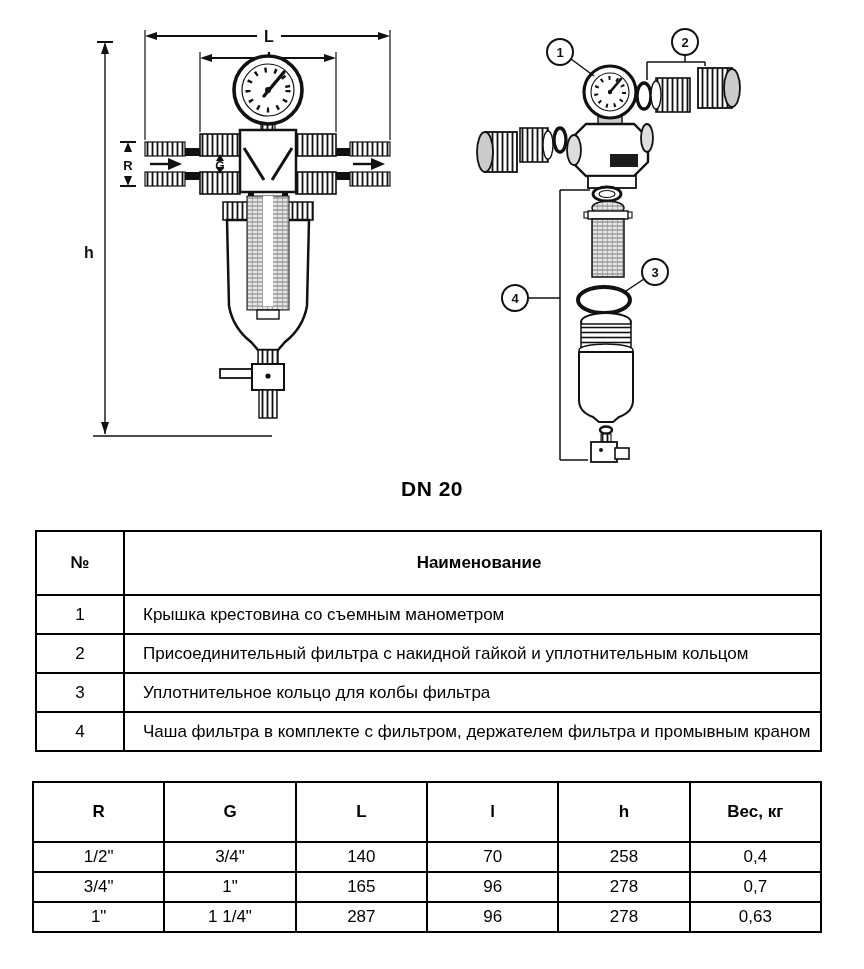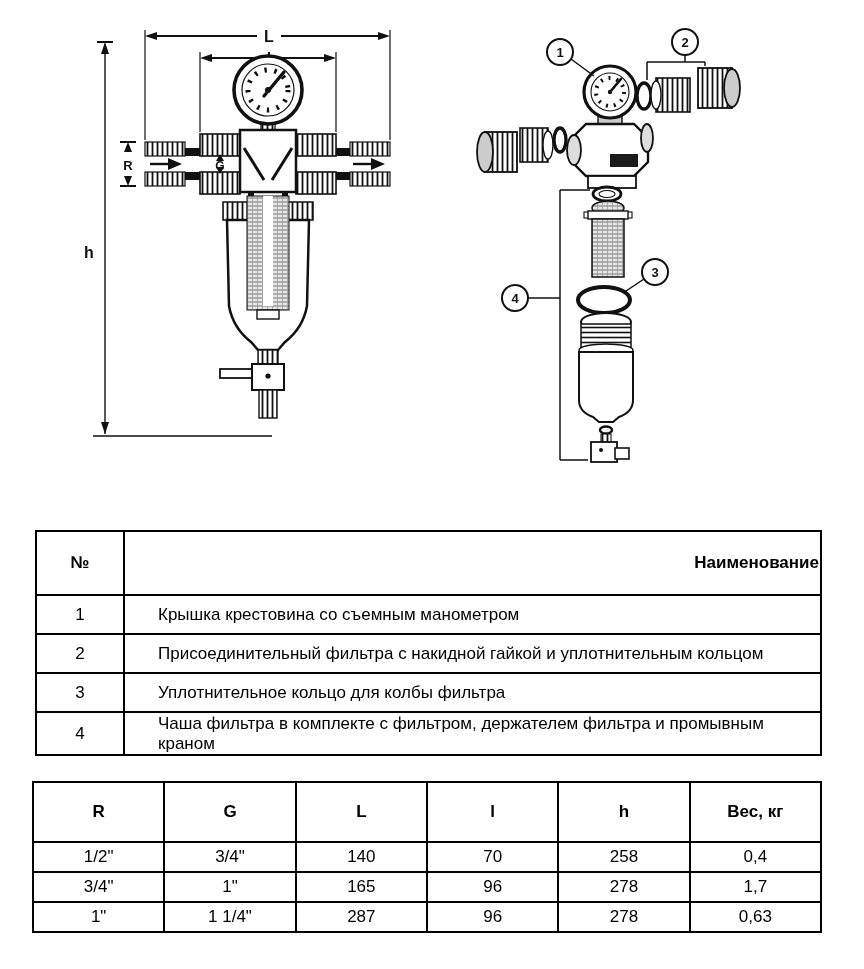--- a/index.html
+++ b/index.html
@@ -14,22 +14,22 @@
          font-size:21px;font-weight:bold;letter-spacing:.5px;}
 
   table{border-collapse:collapse;table-layout:fixed;position:absolute;background:#fff;}
   th,td{border:2px solid #000;vertical-align:middle;font-size:17px;line-height:1.15;}
   th{font-weight:bold;text-align:center;}
 
   .parts-table{left:35px;top:530px;width:787px;}
   .parts-table th{height:60px;}
   .parts-table td{height:35px;}
   .parts-table .c-num{width:84px;text-align:center;}
-  .parts-table .c-name{text-align:left;padding-left:33px;}
-  .parts-table th.c-name{text-align:right;padding-left:14px;}
+  .parts-table .c-name{text-align:left;padding-left:18px;}
+  .parts-table th.c-name{text-align:center;padding-left:14px;}
 
   .dim-table{left:32px;top:781px;width:790px;}
   .dim-table th{height:56px;}
   .dim-table td{height:26px;text-align:center;}
 
   svg text{font-family:"Liberation Sans",sans-serif;}
 </style>
 </head>
 <body>
 
@@ -242,20 +242,21 @@
       <circle cx="195" cy="252" r="13" fill="#fff" stroke="#111" stroke-width="2"></circle>
       <text x="195" y="257" text-anchor="middle" font-size="13" font-weight="bold" fill="#111">3</text>
     </g>
 
     <g>
       <circle cx="55" cy="278" r="13" fill="#fff" stroke="#111" stroke-width="2"></circle>
       <text x="55" y="283" text-anchor="middle" font-size="13" font-weight="bold" fill="#111">4</text>
     </g>
   </svg>
 
+  <div class="title">DN 20</div>
 
   <table class="parts-table">
     <tbody>
         <tr>
       <th class="c-num">№</th>
       <th class="c-name">Наименование</th>
     </tr>
     <tr>
       <td class="c-num">1</td>
       <td class="c-name">Крышка крестовина со съемным манометром</td>
@@ -292,21 +293,21 @@
       <td>70</td>
       <td>258</td>
       <td>0,4</td>
     </tr>
     <tr>
       <td>3/4"</td>
       <td>1"</td>
       <td>165</td>
       <td>96</td>
       <td>278</td>
-      <td>1,7</td>
+      <td>0,7</td>
     </tr>
     <tr>
       <td>1"</td>
       <td>1 1/4"</td>
       <td>287</td>
       <td>96</td>
       <td>278</td>
       <td>0,63</td>
     </tr>
   </tbody>

